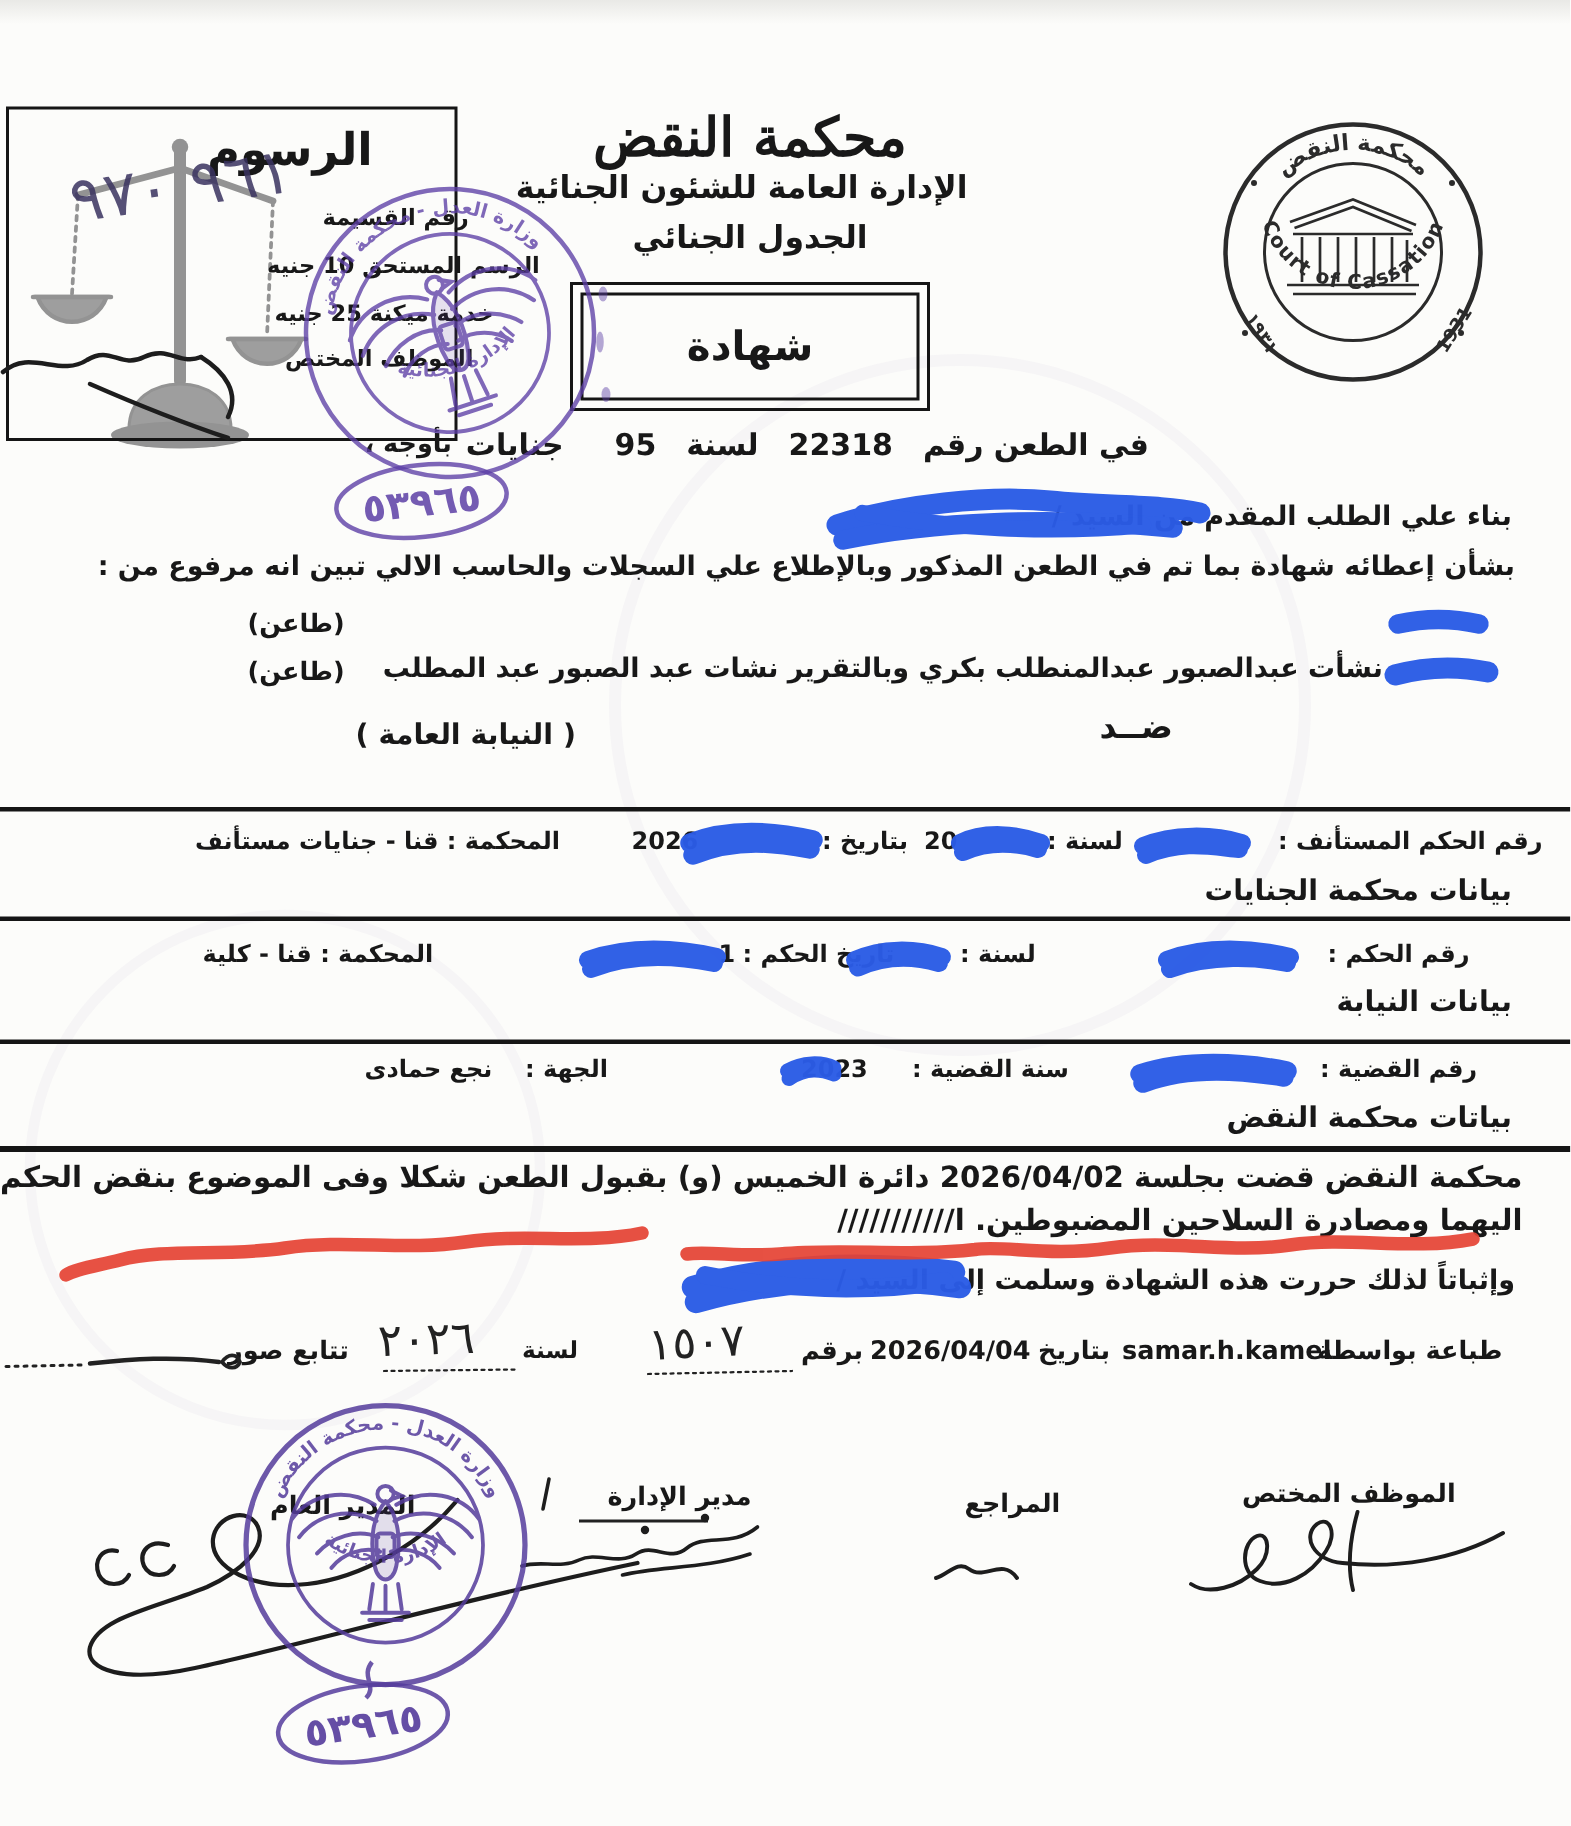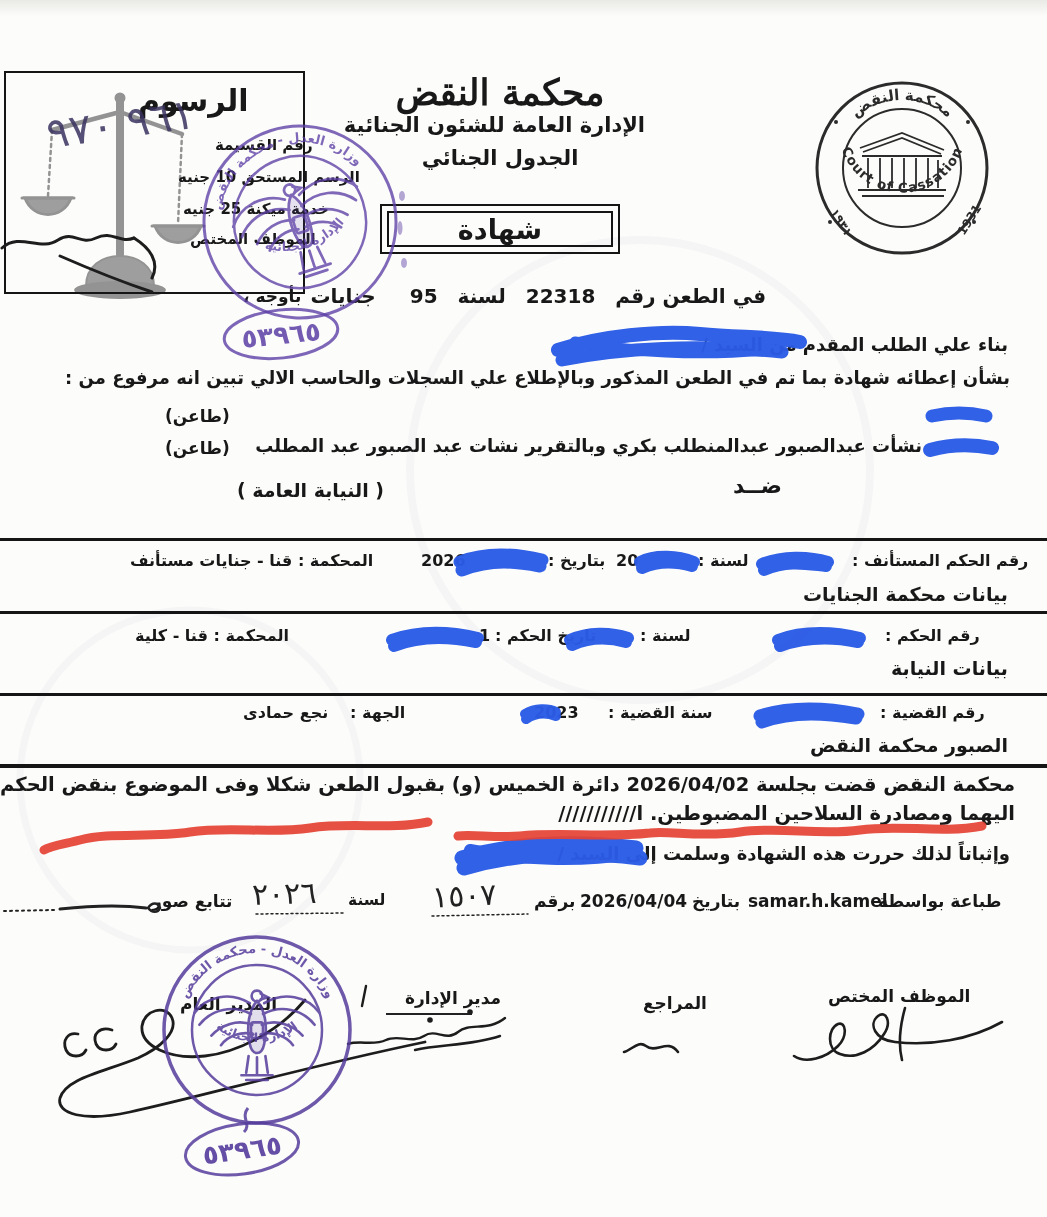--- a/index.html
+++ b/index.html
@@ -19,21 +19,21 @@
   .fee-l1{left:215px;top:136px;font-size:15px}
   .fee-l2{left:178px;top:168px;font-size:15px}
   .fee-l3{left:183px;top:200px;font-size:15px}
   .fee-l4{left:190px;top:230px;font-size:15px}
   .bawgah{left:243px;top:286px;font-size:17px}
   
   .h-court{left:385px;top:70px;width:230px;text-align:center;font-size:36px;font-weight:900;
            font-family:"DejaVu Serif",serif}
   .h-admin{left:355px;top:112px;width:290px;text-align:center;font-size:21px}
   .h-sched{left:355px;top:145px;width:290px;text-align:center;font-size:21px}
-  .cert-box{position:absolute;left:380px;top:204px;width:240px;height:50px;border:2.5px solid #151515;
+  .cert-box{position:absolute;left:380px;top:188px;width:240px;height:86px;border:2.5px solid #151515;
             padding:5px}
   .cert-inner{width:100%;height:100%;border:2px solid #151515;display:flex;align-items:center;
               justify-content:center;font-weight:bold;font-size:27px;direction:rtl}
   .appeal{right:281px;top:284px;font-size:20px;display:flex;direction:rtl;gap:20px}
   .appeal .wide{margin-left:14px}
   
   .b1{right:39px;top:334px;font-size:18px}
   .b2{right:37px;top:367px;font-size:18px}
   .name1{right:125px;top:403px;font-size:18px}
   .tag1{left:165px;top:406px;font-size:17px}
@@ -161,21 +161,21 @@
   <div class="row r2-court">المحكمة :  قنا - كلية</div>
 
   <div class="t sec3">بيانات النيابة</div>
   <div class="dv dv3"></div>
   <div class="row r3-nolbl">رقم القضية :</div>
   <div class="row r3-yrlbl">سنة القضية :</div>
   <div class="row r3-yrval">2023</div>
   <div class="row r3-authlbl">الجهة :</div>
   <div class="row r3-authval">نجع حمادى</div>
 
-  <div class="t sec4">الصبور محكمة النقض</div>
+  <div class="t sec4">بياتات محكمة النقض</div>
   <div class="dv dv4"></div>
   <div class="t rul1">محكمة النقض قضت بجلسة 2026/04/02 دائرة الخميس (و) بقبول الطعن شكلا وفى الموضوع بنقض الحكم المطعون فيه وبراءة الطاعنين مما نسب</div>
   <div class="t rul2">اليهما ومصادرة السلاحين المضبوطين. ا///////////</div>
   <div class="t attst">وإثباتاً لذلك حررت هذه الشهادة وسلمت إلى السيد /</div>
 
   <div class="pr pr-1">طباعة بواسطة</div>
   <div class="pr pr-2">samar.h.kamel</div>
   <div class="pr pr-3">بتاريخ</div>
   <div class="pr pr-4">2026/04/04</div>
   <div class="pr pr-5">برقم</div>

